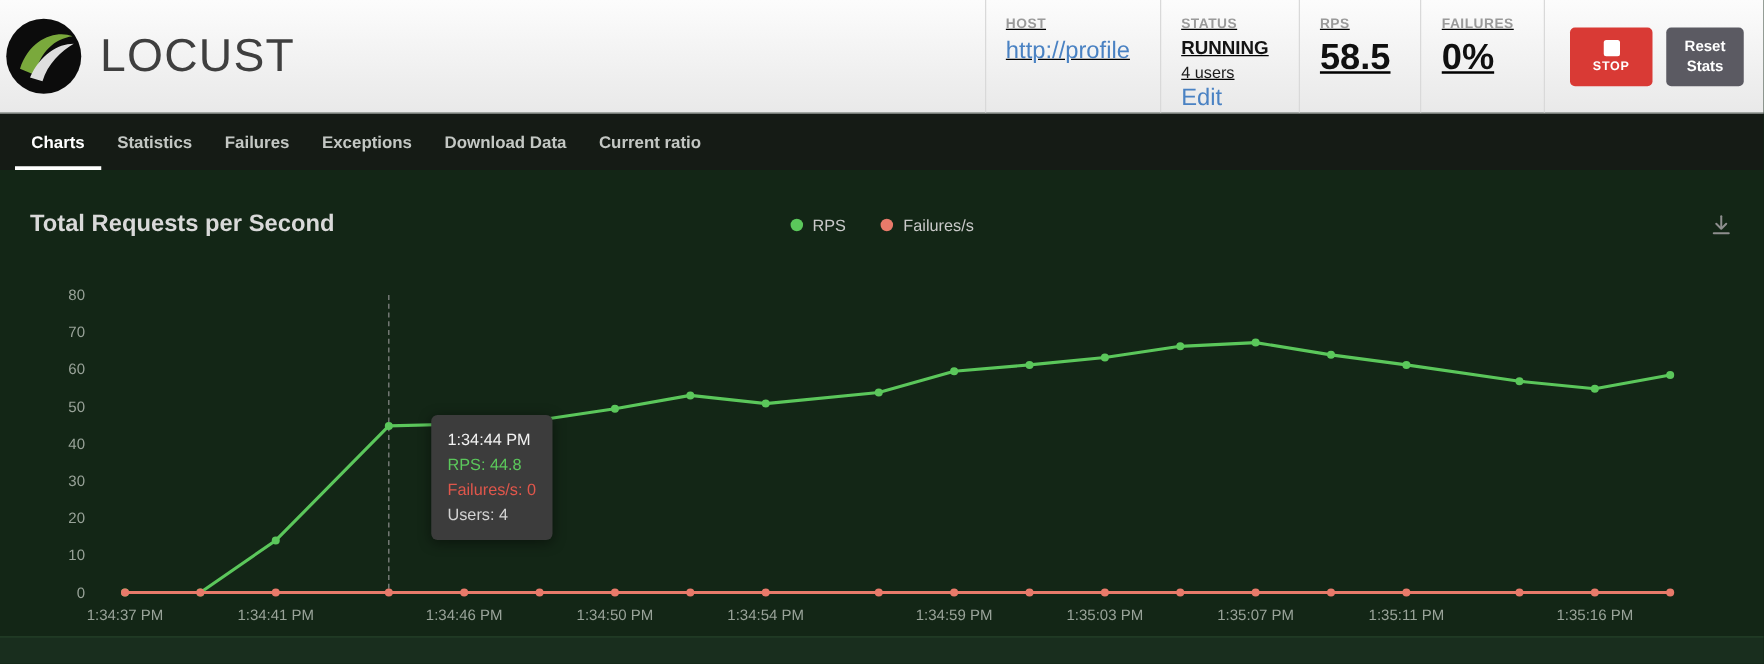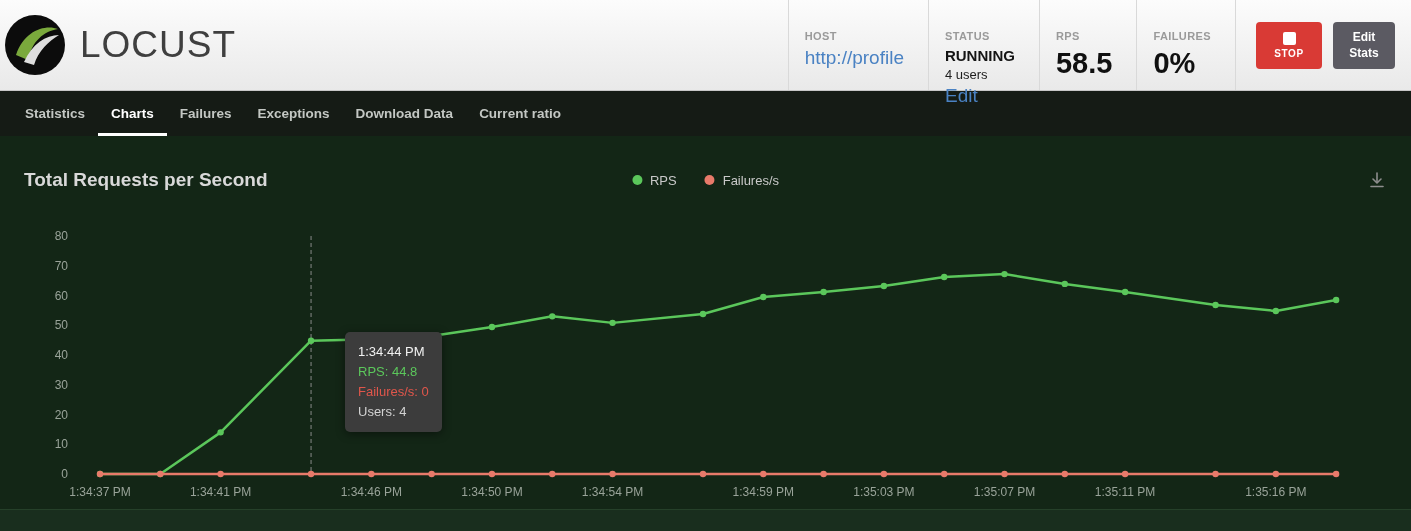--- a/index.html
+++ b/index.html
@@ -16,21 +16,21 @@
     background:linear-gradient(#fcfcfc,#e9e9e9);
     border-bottom:1px solid #c6c6c6;
     display:flex;
     align-items:stretch;
   }
   .brand { display:flex; align-items:center; padding-left:4px; gap:14px; flex:1; }
   .logo svg { display:block; }
   .wordmark { font-size:37px; color:#3f3f3f; letter-spacing:1px; }
 
   .cells { display:flex; align-items:stretch; }
-  .cell { border-left:1px solid #d9d9d9; padding:30px 24px 0 16px; }
+  .cell { border-left:1px solid #d9d9d9; padding:13px 24px 0 16px;text-decoration:underline; }
   .cell-label { font-size:11px; font-weight:bold; color:#9a9a9a; letter-spacing:.4px; margin-bottom:5px; }
   .link { font-size:19px; text-decoration:none; cursor:pointer; color:#4a82c3; }
   .status-value { font-size:15px; font-weight:bold; color:#141414; }
   .status-users { font-size:13px; color:#1d1d1d; margin-top:3px; }
   .status-edit { margin-top:3px; display:inline-block; }
   .big-num { font-size:29px; font-weight:bold; color:#101010; margin-top:1px; }
 
   .header-buttons { display:flex; align-items:center; gap:11px; padding:0 16px 0 20px; border-left:1px solid #d9d9d9; }
   .stop-btn {
     width:66px; height:47px; border:none; border-radius:4px; background:#d93a35;
@@ -118,28 +118,28 @@
       <div class="cell">
         <div class="cell-label">FAILURES</div>
         <div class="big-num">0%</div>
       </div>
 
       <div class="header-buttons">
         <button class="stop-btn" style="background: rgb(217, 58, 53);">
           <span class="stop-square"></span>
           <span class="stop-label">STOP</span>
         </button>
-        <button class="reset-btn">Edit Stats</button>
+        <button class="reset-btn">Reset Stats</button>
       </div>
     </div>
   </header>
 
   <nav class="navbar">
+    <a class="nav-tab active">Charts</a>
     <a class="nav-tab">Statistics</a>
-    <a class="nav-tab active">Charts</a>
     <a class="nav-tab">Failures</a>
     <a class="nav-tab">Exceptions</a>
     <a class="nav-tab">Download Data</a>
     <a class="nav-tab">Current ratio</a>
   </nav>
 
   <main class="charts-area">
     <section class="chart-panel">
       <div class="panel-head">
         <h2 class="chart-title">Total Requests per Second</h2>

